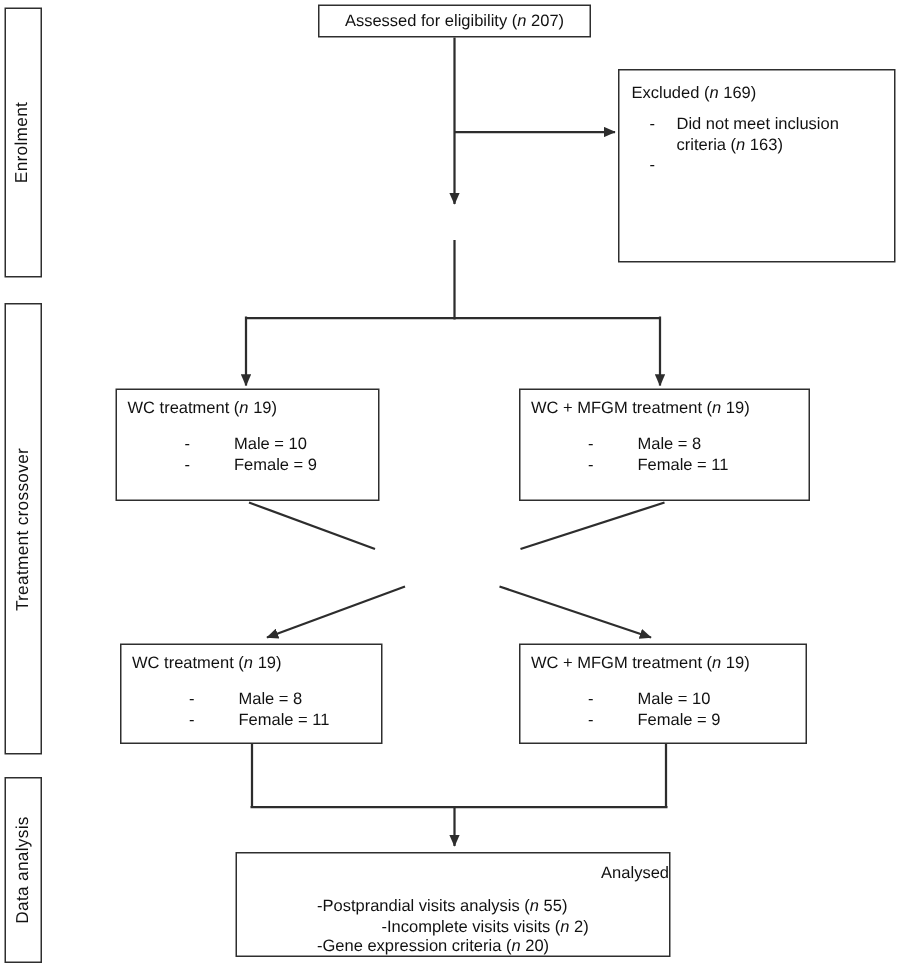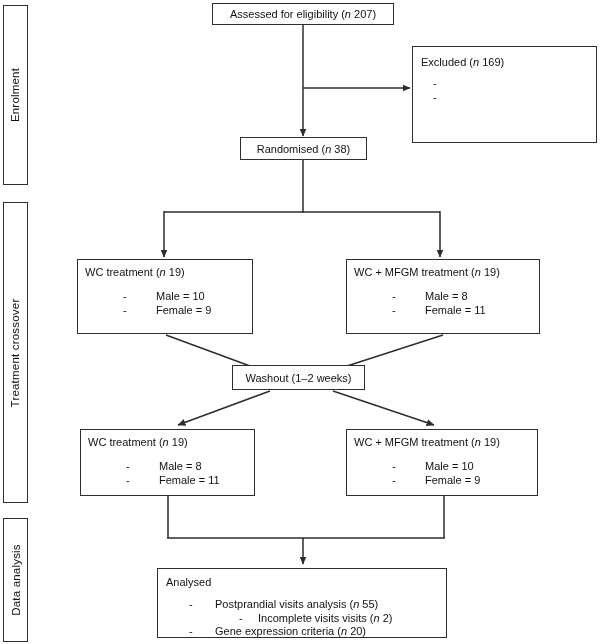--- a/index.html
+++ b/index.html
@@ -39,28 +39,28 @@
   .ana .brow { line-height:13.5px; }
   .ana .lvl1 { padding-left:31px; }
   .ana .lvl1 .bdash { width:26px; }
   .ana .lvl2 { padding-left:81px; }
   .ana .lvl2 .bdash { width:19px; }
   
   #side1 { left:3px; top:5px; width:25px; height:180px; }
   #side2 { left:3px; top:202px; width:25px; height:301px; }
   #side3 { left:3px; top:518px; width:25px; height:124px; }
   #assessed   { left:212px; top:3px;   width:182px; height:22px; }
-  #excluded   { left:412px; top:46px;  width:185px; height:97px; }
+  #excluded   { left:412px; top:46px;  width:185px; height:129px; }
   #randomised { left:240px; top:137px; width:127px; height:23px; }
   #arm1 { left:77px;  top:259px; width:176px; height:75px; }
   #arm2 { left:346px; top:259px; width:194px; height:75px; }
   #washout { left:232px; top:365px; width:133px; height:25px; }
   #arm3 { left:80px;  top:429px; width:175px; height:67px; }
   #arm4 { left:346px; top:429px; width:192px; height:67px; }
-  #analysed { left:157px; top:568px; width:290px; height:70px; }
+  #analysed { left:157px; top:568px; width:290px; height:70px;text-align:right; }
 </style>
 </head>
 <body>
 
 <div class="canvas">
 
   <svg class="connectors" width="600" height="644">
     <defs>
       <marker id="arr" viewBox="0 0 8 7" refX="7.5" refY="3.5" markerWidth="8" markerHeight="7" orient="auto" markerUnits="userSpaceOnUse">
         <path d="M0,0 L8,3.5 L0,7 Z" fill="#2d2d2d"></path>
@@ -96,30 +96,28 @@
 
   <div class="box cbox" id="assessed">
     <div><span>Assessed for eligibility (</span><span class="it">n</span><span> 207)</span></div>
   </div>
 
   <div class="box exc" id="excluded">
     <div class="title"><span>Excluded (</span><span class="it">n</span><span> 169)</span></div>
     <div class="bullets">
       <div class="brow">
         <span class="bdash">-</span>
+        <span class="btext"><span>Did not meet inclusion criteria (</span><span class="it">n</span><span> 163)</span></span>
       </div>
       <div class="brow">
         <span class="bdash">-</span>
       </div>
     </div>
   </div>
 
-  <div class="box cbox" id="randomised">
-    <div><span>Randomised (</span><span class="it">n</span><span> 38)</span></div>
-  </div>
 
   <div class="box arm" id="arm1">
     <div class="title"><span>WC treatment (</span><span class="it">n</span><span> 19)</span></div>
     <div class="bullets">
       <div class="brow">
           <span class="bdash">-</span>
           <span class="btext">Male = 10</span>
         </div>
       <div class="brow">
           <span class="bdash">-</span>
@@ -135,23 +133,20 @@
           <span class="bdash">-</span>
           <span class="btext">Male = 8</span>
         </div>
       <div class="brow">
           <span class="bdash">-</span>
           <span class="btext">Female = 11</span>
         </div>
     </div>
   </div>
 
-  <div class="box cbox" id="washout">
-    <div>Washout (1–2 weeks)</div>
-  </div>
 
   <div class="box arm" id="arm3">
     <div class="title"><span>WC treatment (</span><span class="it">n</span><span> 19)</span></div>
     <div class="bullets">
       <div class="brow">
           <span class="bdash">-</span>
           <span class="btext">Male = 8</span>
         </div>
       <div class="brow">
           <span class="bdash">-</span>

